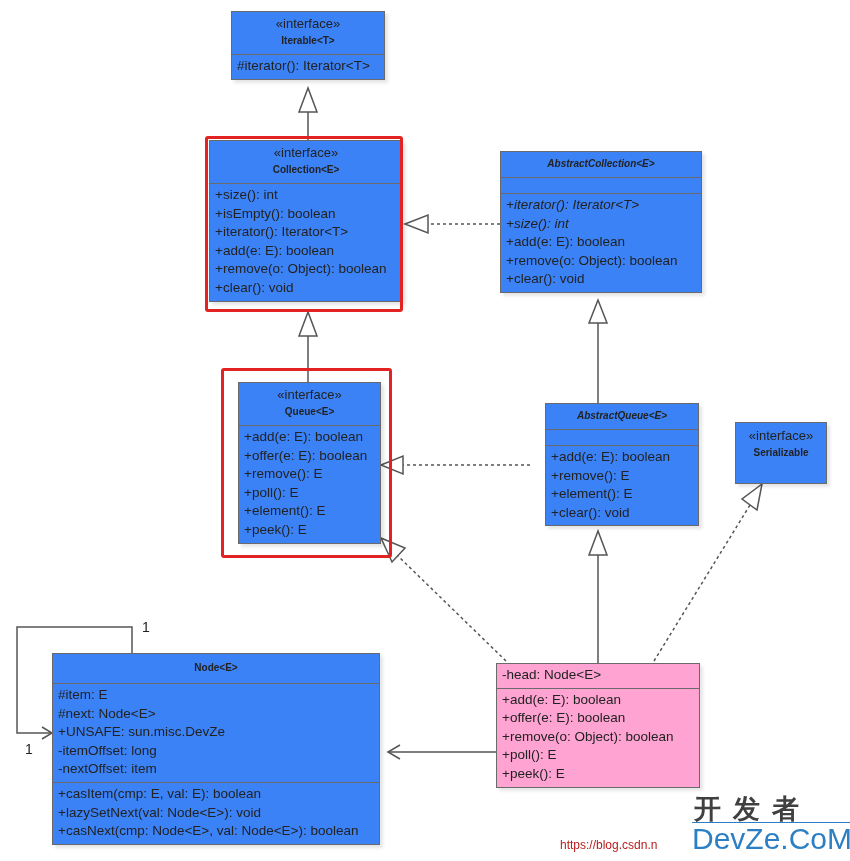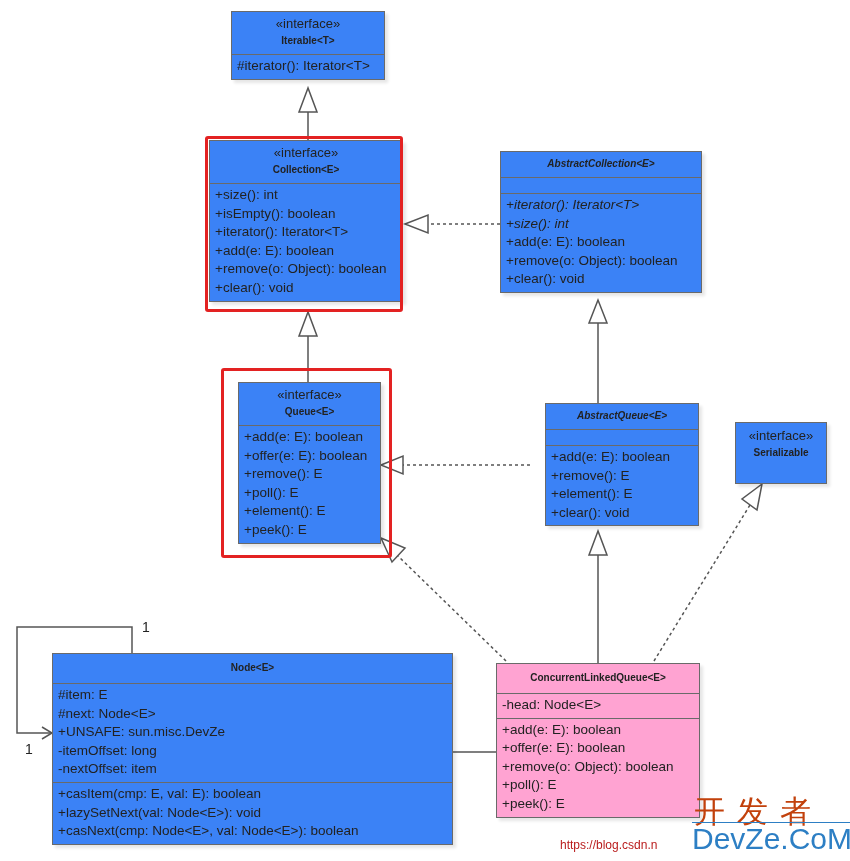--- a/index.html
+++ b/index.html
@@ -12,22 +12,22 @@
   .hdr { text-align:center; padding:3px 4px 4px 4px; border-bottom:1.5px solid #6a6a6a; }
   .stereo { font-size:13px; line-height:17px; }
   .title { font-weight:bold; font-size:10px; line-height:18px; }
   .title.abstract { font-style:italic; }
   .sec { padding:2px 4px 3px 5px; border-bottom:1.5px solid #6a6a6a; min-height:10px; }
   .sec:last-child { border-bottom:none; }
   .row { white-space:nowrap; }
   .row.it { font-style:italic; }
   .hl { position:absolute; border:3.5px solid #e32222; border-radius:3px; box-sizing:border-box; z-index:3; pointer-events:none; }
   .mult { position:absolute; font-size:14px; z-index:3; }
-  .wm-cn { position:absolute; left:694px; top:791px; font-size:31px; color:#c2410c; letter-spacing:12px; z-index:4;
-           font-family:"DejaVu Sans", sans-serif; }
+  .wm-cn { position:absolute; left:694px; top:791px; font-size:27px; color:#404040; letter-spacing:12px; z-index:4;
+           font-family:"DejaVu Sans", sans-serif;font-weight:bold; }
   .wm-url { position:absolute; left:560px; top:838px; font-size:12px; color:#b91c1c; z-index:4; }
   .wm-en { position:absolute; left:692px; top:822px; font-size:30px; color:#2d7fc4; z-index:4; line-height:32px;
            border-top:1.5px solid #2d7fc4; padding-top:0; }
 </style>
 </head>
 <body>
 
 <svg id="edges" viewBox="0 0 850 861">
   <g stroke="#555" stroke-width="1.5" fill="none">
 
@@ -132,44 +132,41 @@
   </div>
 </div>
 
 <div class="cls" style="left:735px;top:422px;width:92px;height:62px;">
   <div style="text-align:center;padding-top:4px;">
     <div class="stereo">«interface»</div>
     <div class="title">Serializable</div>
   </div>
 </div>
 
-<div class="cls" style="left:52px;top:653px;width:401px;">
+<div class="cls" style="left:52px;top:653px;width:328px;">
   <div class="hdr" style="padding:5px 4px 6px 4px;">
     <div class="title">Node&lt;E&gt;</div>
   </div>
   <div class="sec">
     <div class="row">#item: E</div>
     <div class="row">#next: Node&lt;E&gt;</div>
     <div class="row">+UNSAFE: sun.misc.DevZe</div>
     <div class="row">-itemOffset: long</div>
     <div class="row">-nextOffset: item</div>
   </div>
   <div class="sec">
     <div class="row">+casItem(cmp: E, val: E): boolean</div>
     <div class="row">+lazySetNext(val: Node&lt;E&gt;): void</div>
     <div class="row">+casNext(cmp: Node&lt;E&gt;, val: Node&lt;E&gt;): boolean</div>
   </div>
 </div>
 <div class="mult" style="left:142px;top:619px;">1</div>
 <div class="mult" style="left:25px;top:741px;">1</div>
 
 <div class="cls pink" style="left:496px;top:663px;width:204px;">
-  <div class="hdr" style="padding:5px 4px 6px 4px;">
-    <div class="title">ConcurrentLinkedQueue&lt;E&gt;</div>
-  </div>
   <div class="sec">
     <div class="row">-head: Node&lt;E&gt;</div>
   </div>
   <div class="sec">
     <div class="row">+add(e: E): boolean</div>
     <div class="row">+offer(e: E): boolean</div>
     <div class="row">+remove(o: Object): boolean</div>
     <div class="row">+poll(): E</div>
     <div class="row">+peek(): E</div>
   </div>

